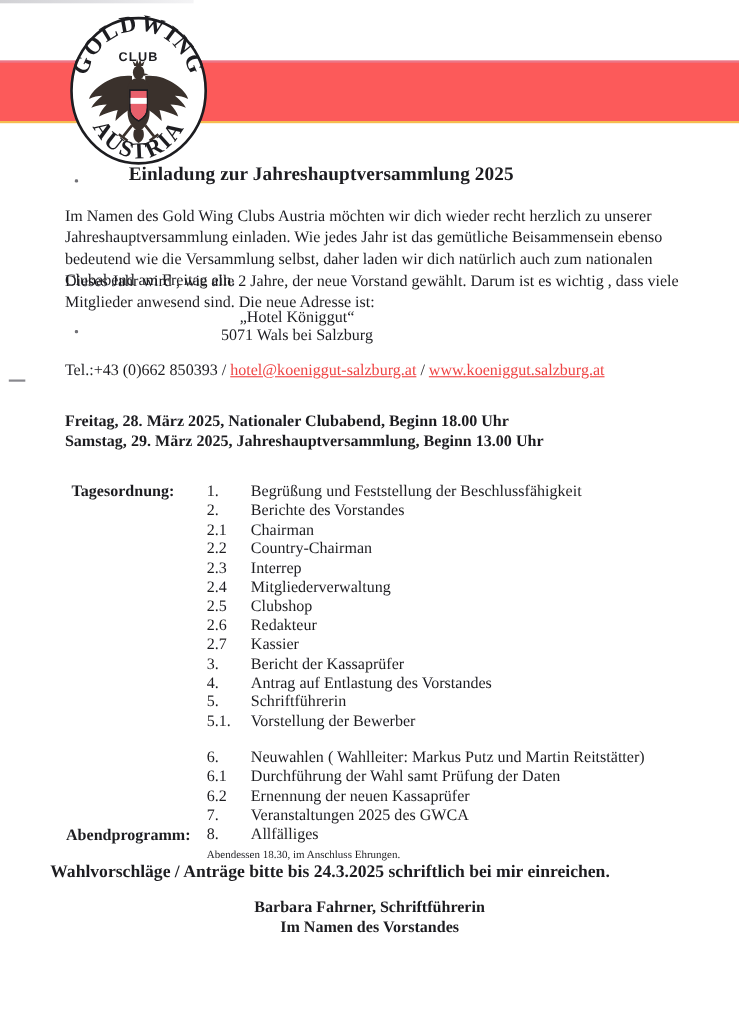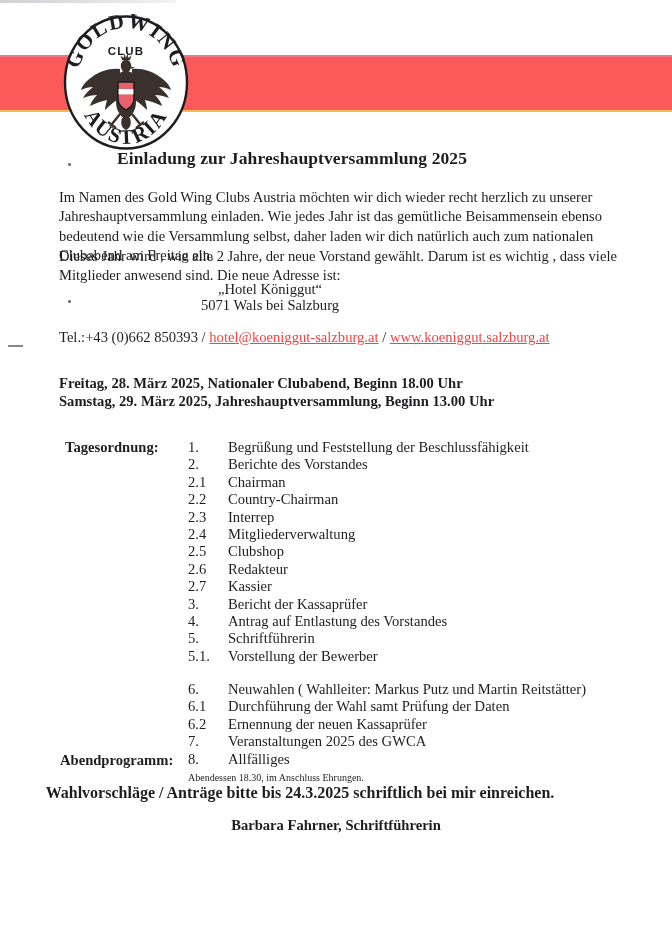--- a/index.html
+++ b/index.html
@@ -362,15 +362,16 @@
       </div>
     </div>
 
   <div id="evening-label">Abendprogramm:</div>
   <div id="evening-value">Abendessen 18.30, im Anschluss Ehrungen.</div>
 
   <div id="proposals-note">Wahlvorschläge / Anträge bitte bis 24.3.2025 schriftlich bei mir einreichen.</div>
 
   <div id="signature-block">
     <div>Barbara Fahrner, Schriftführerin</div>
+    <div>Im Namen des Vorstandes</div>
   </div>
 
 </div>
 
 </body></html>

